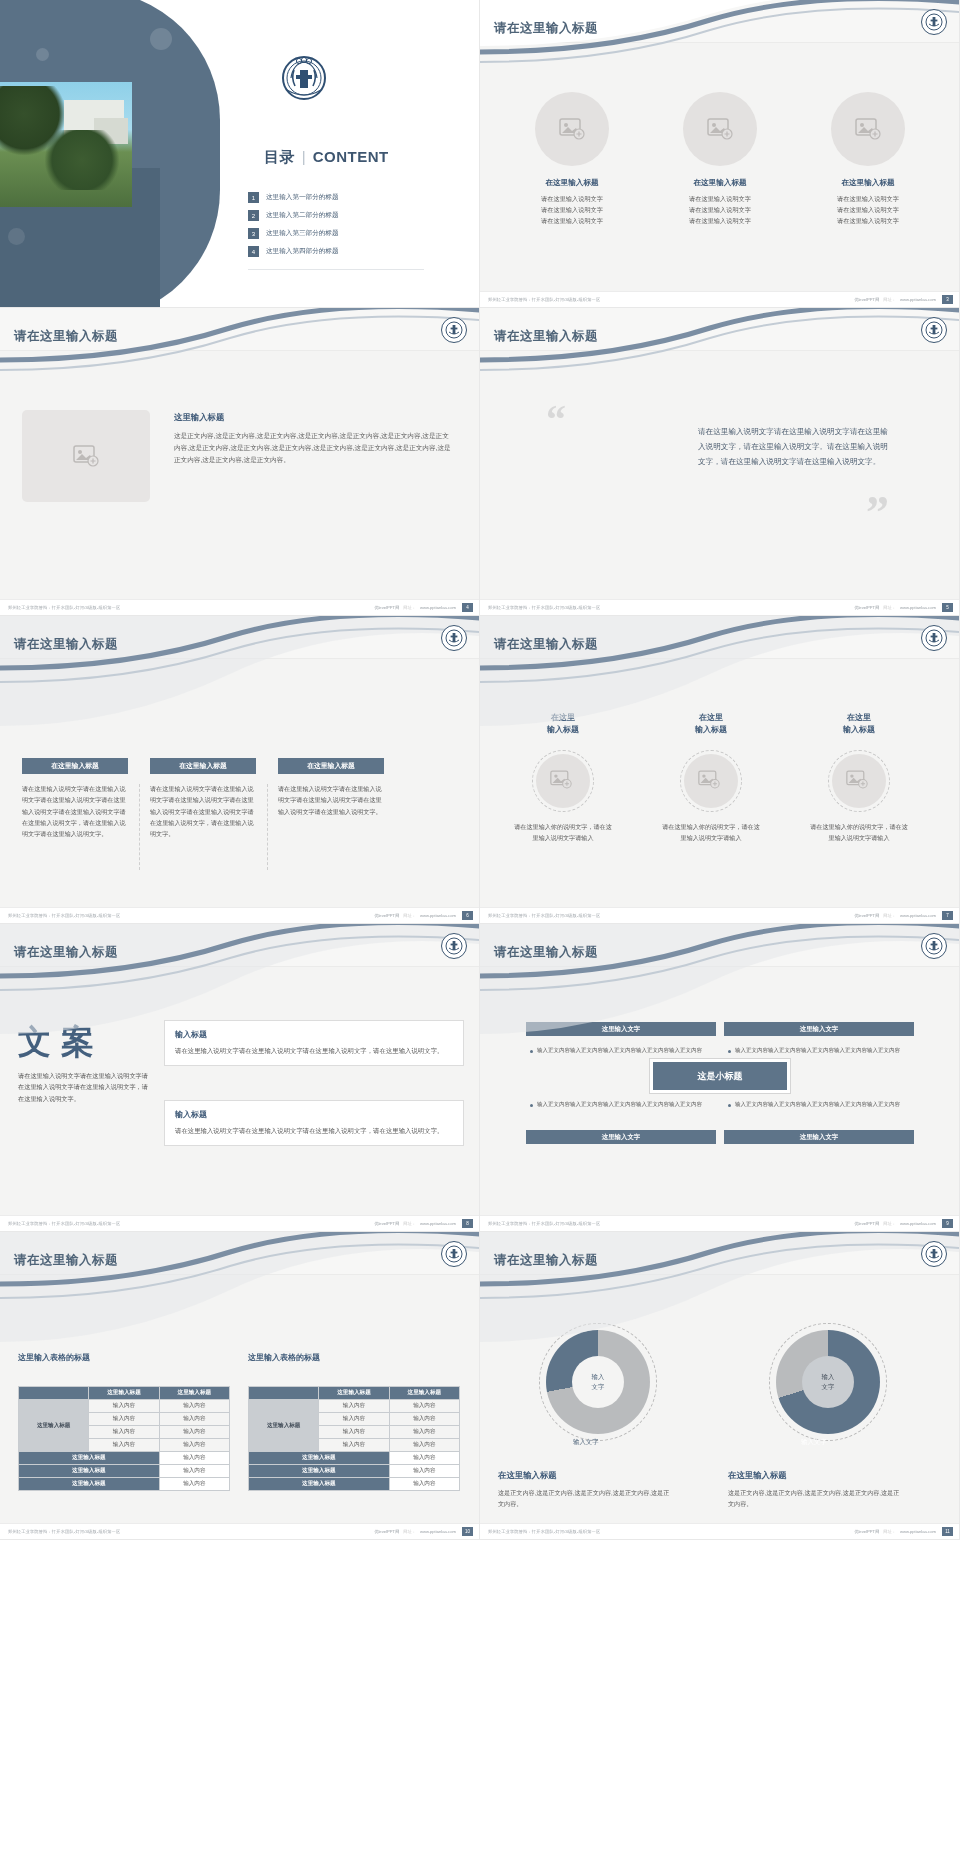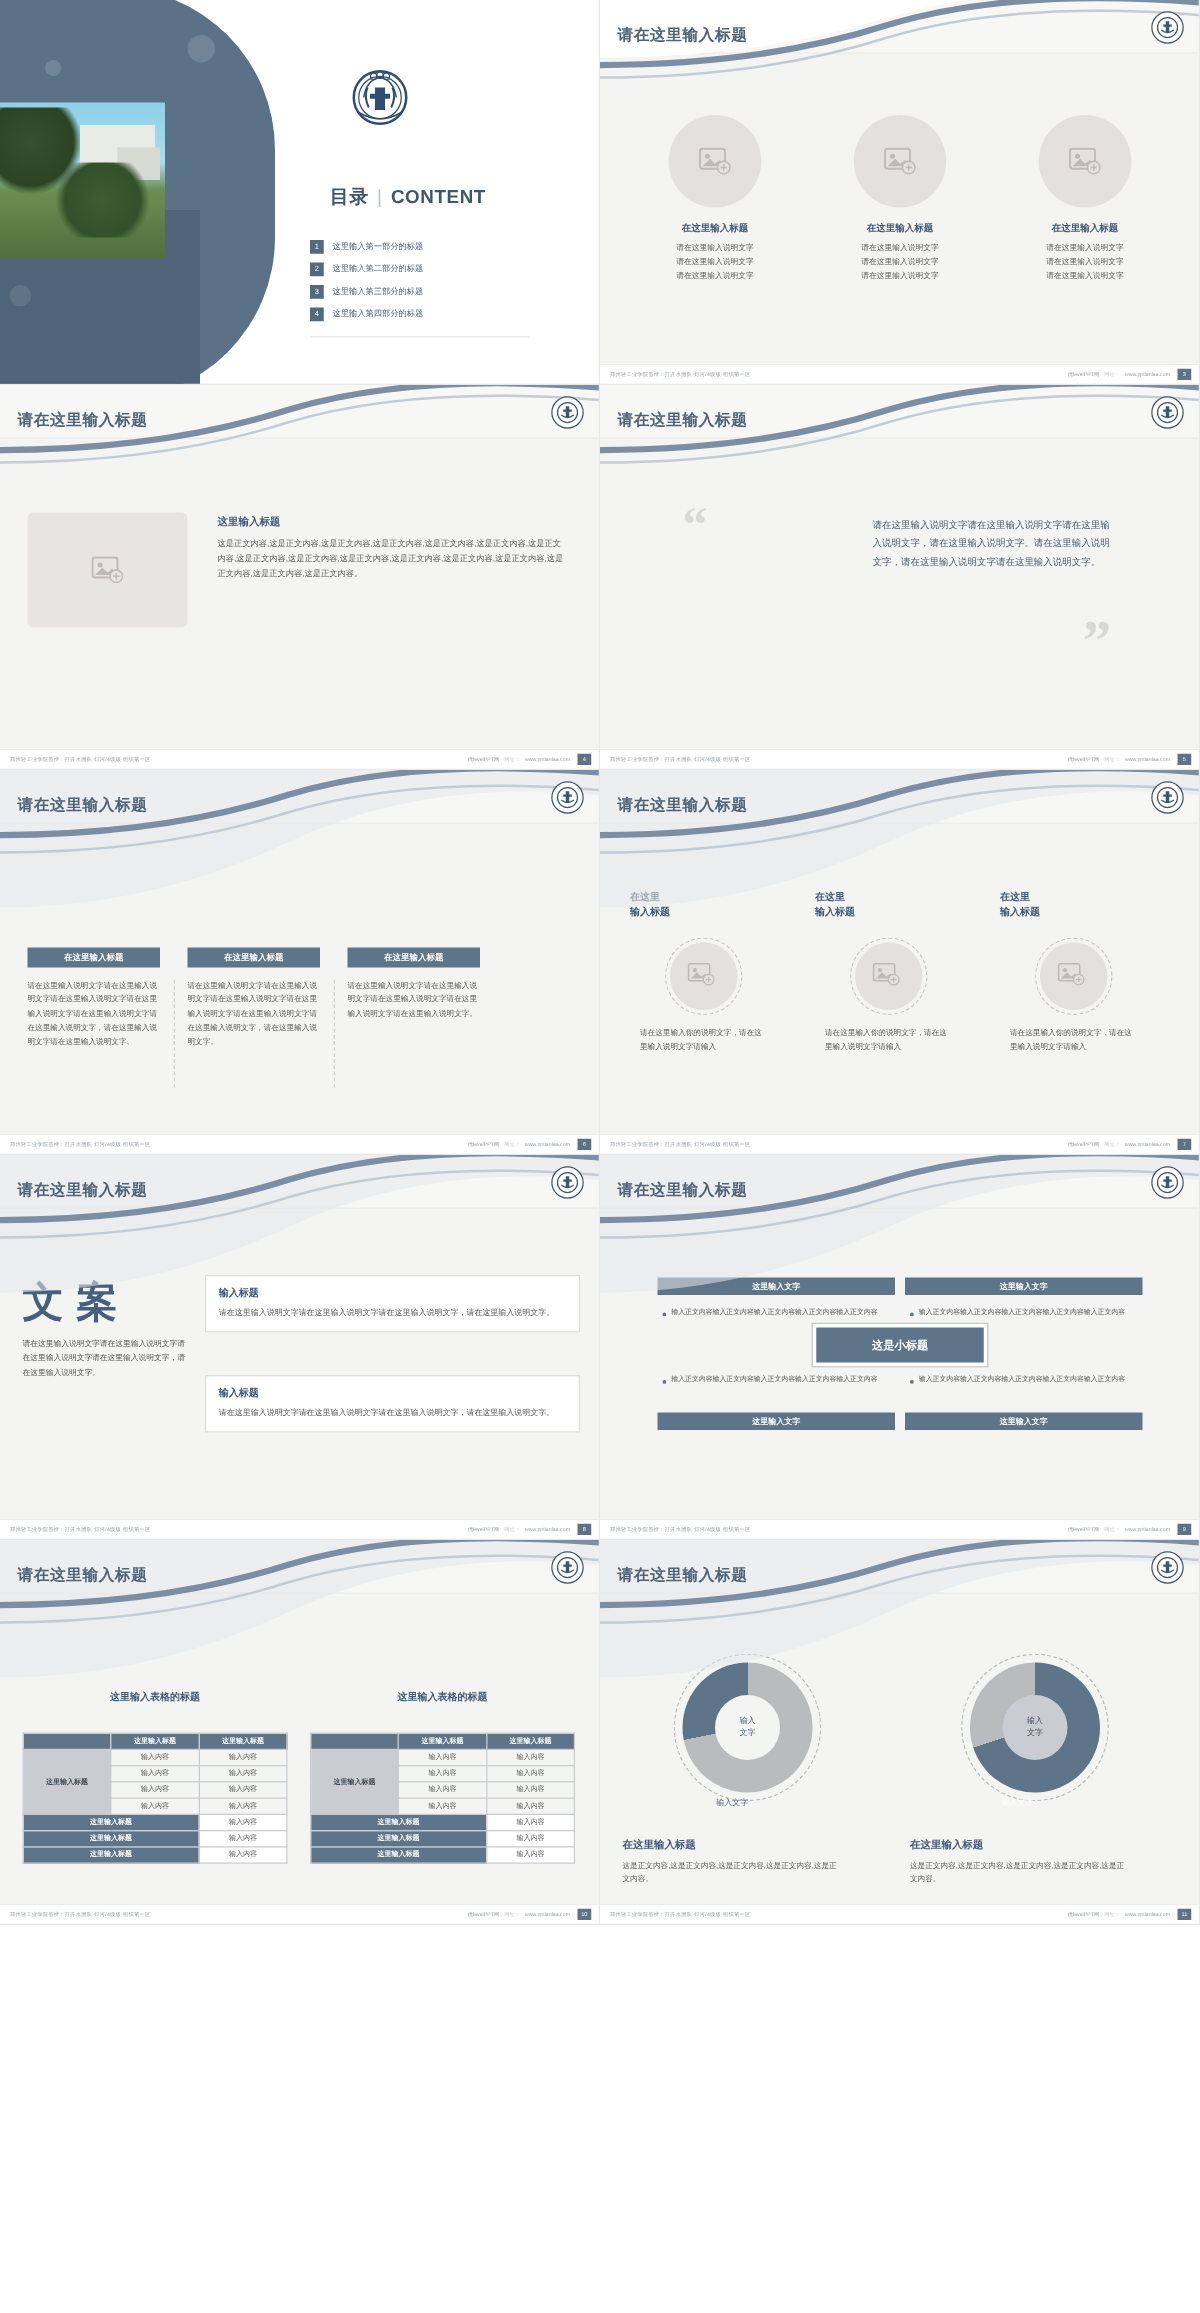--- a/index.html
+++ b/index.html
@@ -129,34 +129,34 @@
   .s2-h { font-size: 7.6px; margin-top: 12px; }
   .s2-p { font-size: 6.2px; margin-top: 6px; line-height: 1.75; color: #5a5a5a; }
 
   
   .s3-img { position: absolute; left: 22px; top: 102px; width: 128px; height: 92px; }
   .s3-h { position: absolute; left: 174px; top: 104px; font-size: 8.4px; }
   .s3-p { position: absolute; left: 174px; top: 122px; width: 280px; font-size: 6.6px; line-height: 1.85; color: #5a5a5a; }
 
   
   .q-mark { position: absolute; color: #d8d8d8; font-weight: bold; font-family: "Liberation Serif", serif; }
-  .s4-p { position: absolute; left: 218px; top: 104px; width: 190px; font-size: 7.6px; line-height: 2.0; color: #4a5b6e; }
+  .s4-p { position: absolute; left: 218px; top: 116px; width: 190px; font-size: 7.6px; line-height: 2.0; color: #4a5b6e; }
 
   
   .s5-col { position: absolute; width: 106px; }
   .s5-head {
     height: 16px; background: #5e7489; color: #fff;
     font-size: 6.8px; font-weight: bold;
     display: flex; align-items: center; justify-content: center;
   }
   .s5-p { font-size: 6.1px; line-height: 1.85; color: #555; margin-top: 9px; }
   .s5-div { position: absolute; top: 168px; width: 1px; height: 86px; border-left: 1px dashed #cfcfcf; }
 
   
-  .s6-col { position: absolute; width: 118px; text-align: left; }
+  .s6-col { position: absolute; width: 118px; text-align: center; }
   .s6-h { font-size: 8px; line-height: 1.5; }
   .s6-circ { width: 62px; height: 62px; margin: 14px auto 0; border: 1px dashed #c6c6c6; padding: 3px; border-radius: 50%; }
   .s6-circ-in { width: 100%; height: 100%; }
   .s6-p { font-size: 6.1px; line-height: 1.8; color: #555; margin-top: 10px; padding: 0 8px; }
 
   
   .s7-big { position: absolute; left: 18px; top: 96px; font-size: 33px; font-weight: bold; color: #44607e; letter-spacing: 10px; font-family: Liberation Mono, monospace; }
   .s7-sub { position: absolute; left: 18px; top: 146px; width: 132px; font-size: 6.2px; line-height: 1.85; color: #555; }
   .s7-box { position: absolute; width: 300px; border: 1px solid #dcdcdc; background: #fff; padding: 8px 10px; }
   .s7-bh { font-size: 8px; margin-bottom: 5px; }
@@ -172,21 +172,21 @@
   .s8-cell li:before { content: ""; position: absolute; left: 0; top: 4px; width: 3px; height: 3px; background: #5e7489; border-radius: 50%; }
   .s8-center {
     position: absolute; left: 170px; top: 135px; width: 140px; height: 34px;
     background: #5e7489; border: 3px solid #fff; box-shadow: 0 0 0 1px #d5d5d5;
     color: #fff; font-size: 9px; font-weight: bold;
     display: flex; align-items: center; justify-content: center;
   }
 
   
   .tbl-wrap { position: absolute; width: 212px; }
-  .tbl-title { font-size: 8px; margin-bottom: 23px; text-align: center; }
+  .tbl-title { font-size: 8px; margin-bottom: 23px; }
   table.t { border-collapse: collapse; width: 100%; }
   table.t td, table.t th {
     border: 1px solid #c8ccd0;
     font-size: 5.6px; height: 13px; text-align: center; color: #555; font-weight: normal;
   }
   table.t th { background: #5e7489; color: #fff; font-weight: bold; }
   table.t td.rowhead { background: #c9cdd1; color: #3f4a56; font-weight: bold; }
   table.t tr.footrow td { background: #5e7489; color: #fff; font-weight: bold; }
   table.t tr.footrow td.plain { background: #ffffff; color: #555; font-weight: normal; }
 

